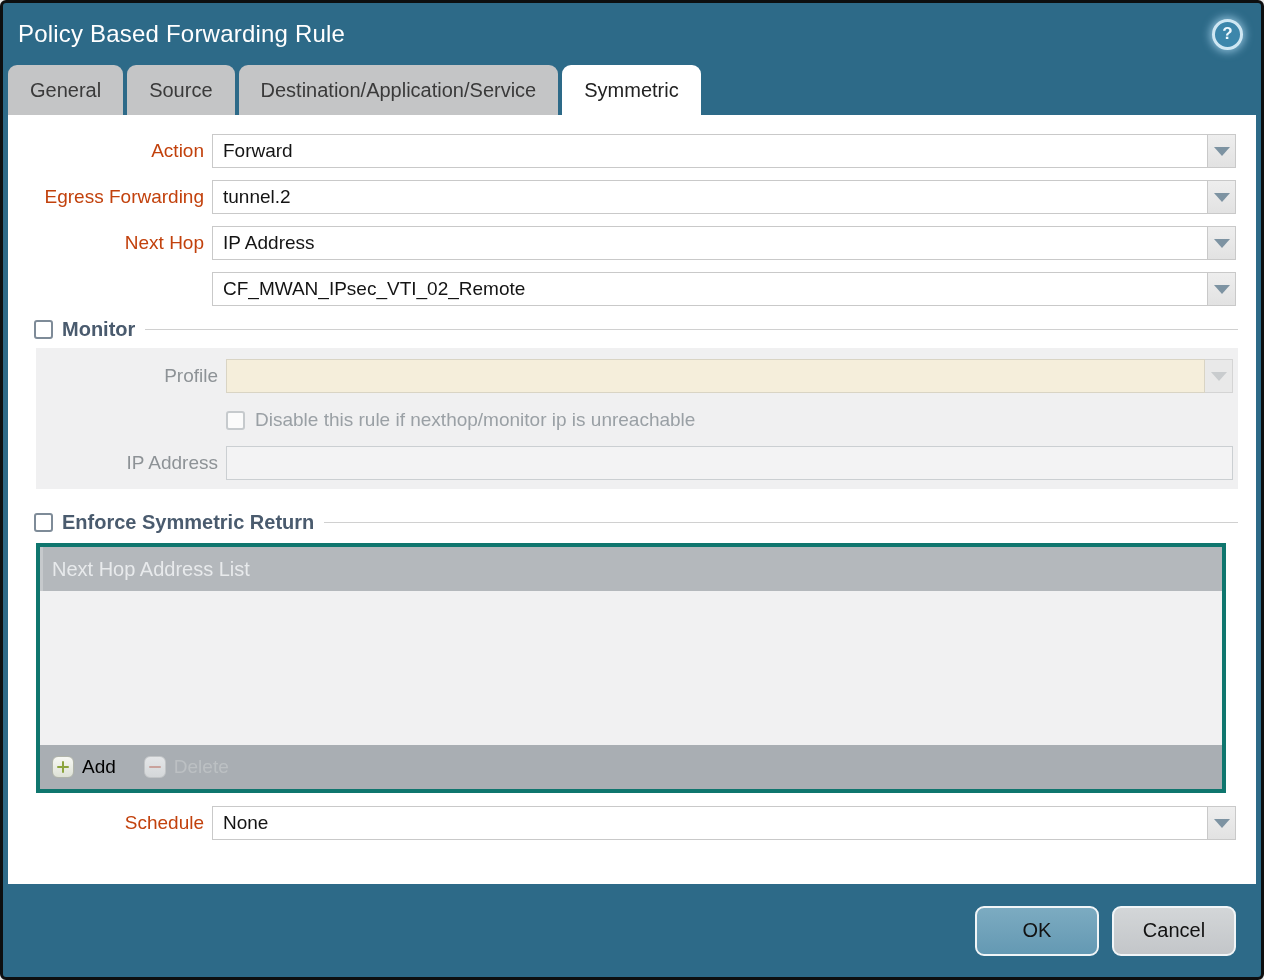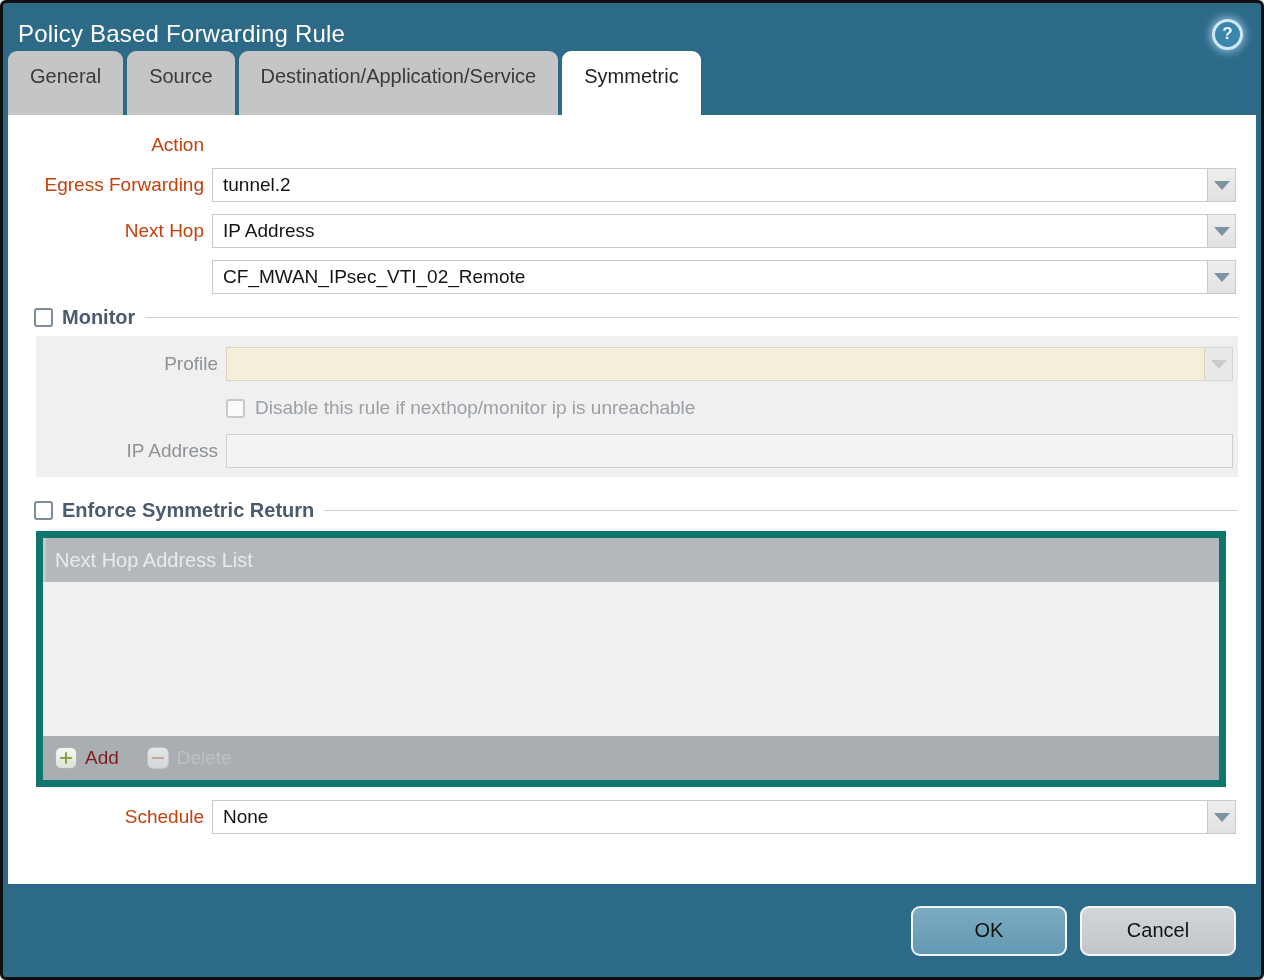--- a/index.html
+++ b/index.html
@@ -9,21 +9,21 @@
     display:flex;flex-direction:column;overflow:hidden;
   }
   
   .titlebar{height:62px;flex:0 0 auto;display:flex;align-items:center;justify-content:space-between;padding:0 18px 0 15px;}
   .title{color:#ffffff;font-size:24px;letter-spacing:0.2px;}
   .help{width:25px;height:25px;border-radius:50%;background:#3c86ab;border:3px solid #cfe7f3;
     box-shadow:0 0 9px 2px rgba(170,215,240,0.75);color:#eef8fd;font-weight:bold;font-size:17px;
     display:flex;align-items:center;justify-content:center;cursor:pointer;}
   
   .tabs{flex:0 0 auto;height:50px;display:flex;align-items:flex-end;gap:4px;padding-left:5px;}
-  .tab{background:#c4c5c6;color:#3a3a3a;font-size:20px;height:64px;line-height:50px;
+  .tab{background:#c4c5c6;color:#3a3a3a;font-size:20px;height:50px;line-height:50px;
     padding:0 22px;border-radius:9px 9px 0 0;cursor:pointer;white-space:nowrap;}
   .tab.active{background:#ffffff;color:#222222;}
   
   .content{background:#ffffff;margin:0 5px;flex:1;padding-top:19px;overflow:hidden;}
   .form-row{display:flex;align-items:center;margin-bottom:12px;}
   .flabel{flex:0 0 196px;text-align:right;margin-right:8px;font-size:19px;color:#c2410c;white-space:nowrap;}
   .combo{flex:1;display:flex;height:34px;margin-right:20px;}
   .combo-text{flex:1;box-sizing:border-box;border:1px solid #c9c9c9;background:#fff;
     font-size:19px;color:#141414;padding:0 10px;line-height:32px;white-space:nowrap;overflow:hidden;}
   .combo-btn{flex:0 0 28px;box-sizing:border-box;border:1px solid #c9c9c9;border-left:none;
@@ -39,39 +39,39 @@
   .checkbox{width:19px;height:19px;box-sizing:border-box;border:2px solid #7e8b98;border-radius:3px;background:#ffffff;cursor:pointer;}
   .checkbox.disabled{border-color:#c6cacd;background:#fbfbfb;cursor:default;}
   .panel{background:#f0f0f1;margin:7px 0 0 6px;padding:11px 5px 9px 0;}
   .panel .flabel{flex:0 0 182px;color:#8d9296;}
   .panel .combo{margin-right:0;}
   .check-row{margin-left:190px;display:flex;align-items:center;gap:10px;margin-top:16px;margin-bottom:15px;}
   .check-label{font-size:19px;color:#9aa0a5;}
   .text-input{flex:1;height:34px;box-sizing:border-box;border:1px solid #cbcfd2;background:#f3f3f4;
     font-size:19px;color:#555;padding:0 10px;line-height:32px;}
   
-  .nh-table{margin:9px 12px 0 6px;border:7px solid #0f766e;}
+  .nh-table{margin:9px 12px 0 6px;border:4px solid #0f766e;}
   .thead{height:44px;background:#b4b8bc;box-shadow:inset 3px 0 0 #c6c9cc;display:flex;align-items:center;
     padding-left:12px;color:#e8eaec;font-size:20px;}
   .tbody{height:154px;background:#f1f1f2;}
   .tfoot{height:44px;background:#a9aeb3;display:flex;align-items:center;gap:28px;padding:0 12px;}
   .tbtn{display:flex;align-items:center;gap:8px;cursor:pointer;}
-  .tbtn .lbl{font-size:19px;color:#7f1d1d;}
+  .tbtn .lbl{font-size:19px;color:#000000;}
   .tbtn.disabled{cursor:default;}
   .tbtn.disabled .lbl{color:#bcc0c3;}
   .icon-sq{width:22px;height:22px;box-sizing:border-box;border-radius:6px;position:relative;
     background:linear-gradient(#f7f8f4,#dde1d6);border:1px solid #b0b4aa;}
   .icon-add::before{content:"";position:absolute;left:4px;right:4px;top:9px;bottom:9px;background:#8ca43e;border-radius:1px;}
   .icon-add::after{content:"";position:absolute;top:4px;bottom:4px;left:9px;right:9px;background:#8ca43e;border-radius:1px;}
   .icon-del{background:linear-gradient(#e4e6e8,#d4d7d9);border-color:#c2c5c7;}
   .icon-del::before{content:"";position:absolute;left:4px;right:4px;top:9px;bottom:9px;background:#c9a29c;border-radius:1px;}
   .schedule-row{margin-top:13px;}
   
   .footer{flex:0 0 93px;display:flex;align-items:center;justify-content:flex-end;gap:13px;padding-right:25px;}
-  .btn{width:156px;height:50px;border-radius:9px;border:2px solid #f1f5f7;font-size:20px;color:#121212;
+  .btn{width:124px;height:50px;border-radius:9px;border:2px solid #f1f5f7;font-size:20px;color:#121212;
     font-family:"Liberation Sans",sans-serif;cursor:pointer;}
   .btn.ok{background:linear-gradient(#7cabc1,#6499b3);}
   .btn.cancel{background:linear-gradient(#d3d6d8,#c3c6c9);}
 </style>
 </head>
 <body>
 
 <div class="dialog">
 
   <div class="titlebar">
@@ -83,20 +83,26 @@
     <div class="tab">General</div>
     <div class="tab">Source</div>
     <div class="tab">Destination/Application/Service</div>
     <div class="tab active">Symmetric</div>
   </div>
 
   <div class="content">
 
     <div class="form-row">
       <div class="flabel">Action</div>
+      <div class="combo">
+        <div class="combo-text">Forward</div>
+        <div class="combo-btn">
+          <span class="arrow"></span>
+        </div>
+      </div>
     </div>
 
     <div class="form-row">
       <div class="flabel">Egress Forwarding</div>
       <div class="combo">
         <div class="combo-text">tunnel.2</div>
         <div class="combo-btn">
           <span class="arrow"></span>
         </div>
       </div>

